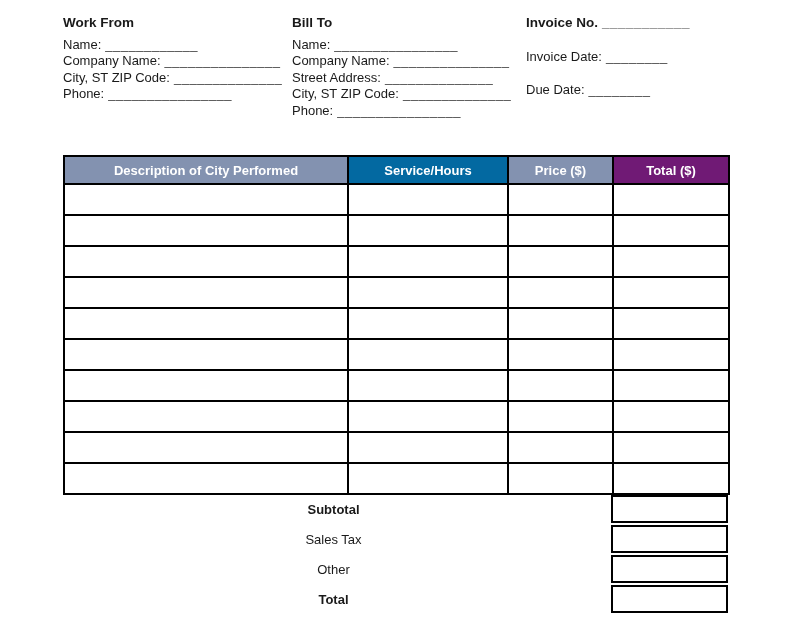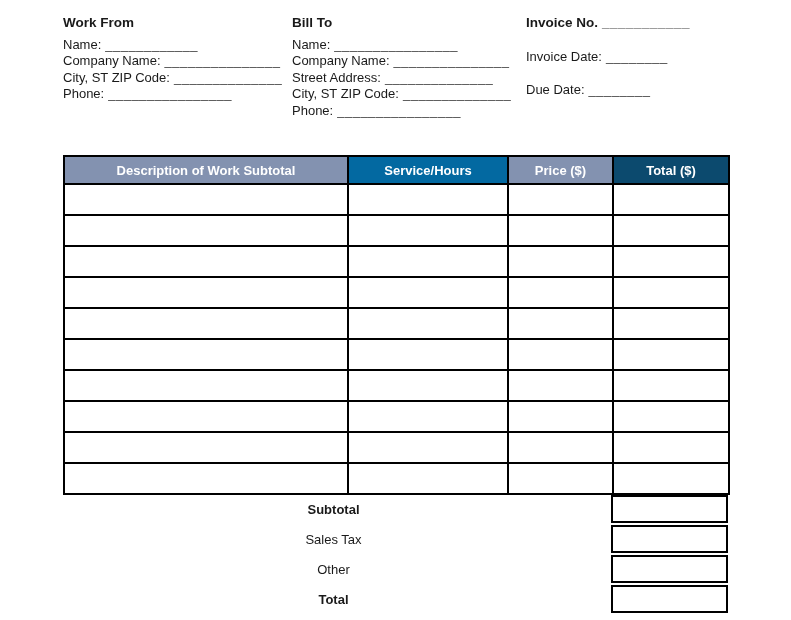--- a/index.html
+++ b/index.html
@@ -153,24 +153,24 @@
 
   <table class="work-table">
     <colgroup>
       <col style="width:284px">
       <col style="width:160px">
       <col style="width:105px">
       <col style="width:116px">
     </colgroup>
     <thead>
       <tr>
-        <th style="background: rgb(131, 146, 176); color: rgb(255, 255, 255);">Description of Work Subtotal</th>
+        <th style="background: rgb(131, 146, 176); color: rgb(255, 255, 255);">Description of City Performed</th>
         <th style="background: #0369a1; color: rgb(255, 255, 255);">Service/Hours</th>
         <th style="background: rgb(131, 146, 176); color: rgb(255, 255, 255);">Price ($)</th>
-        <th style="background: #0c4a6e; color: rgb(255, 255, 255);">Total ($)</th>
+        <th style="background: #701a75; color: rgb(255, 255, 255);">Total ($)</th>
       </tr>
     </thead>
     <tbody>
         <tr>
           <td></td>
           <td></td>
           <td></td>
           <td></td>
         </tr>
         <tr>

